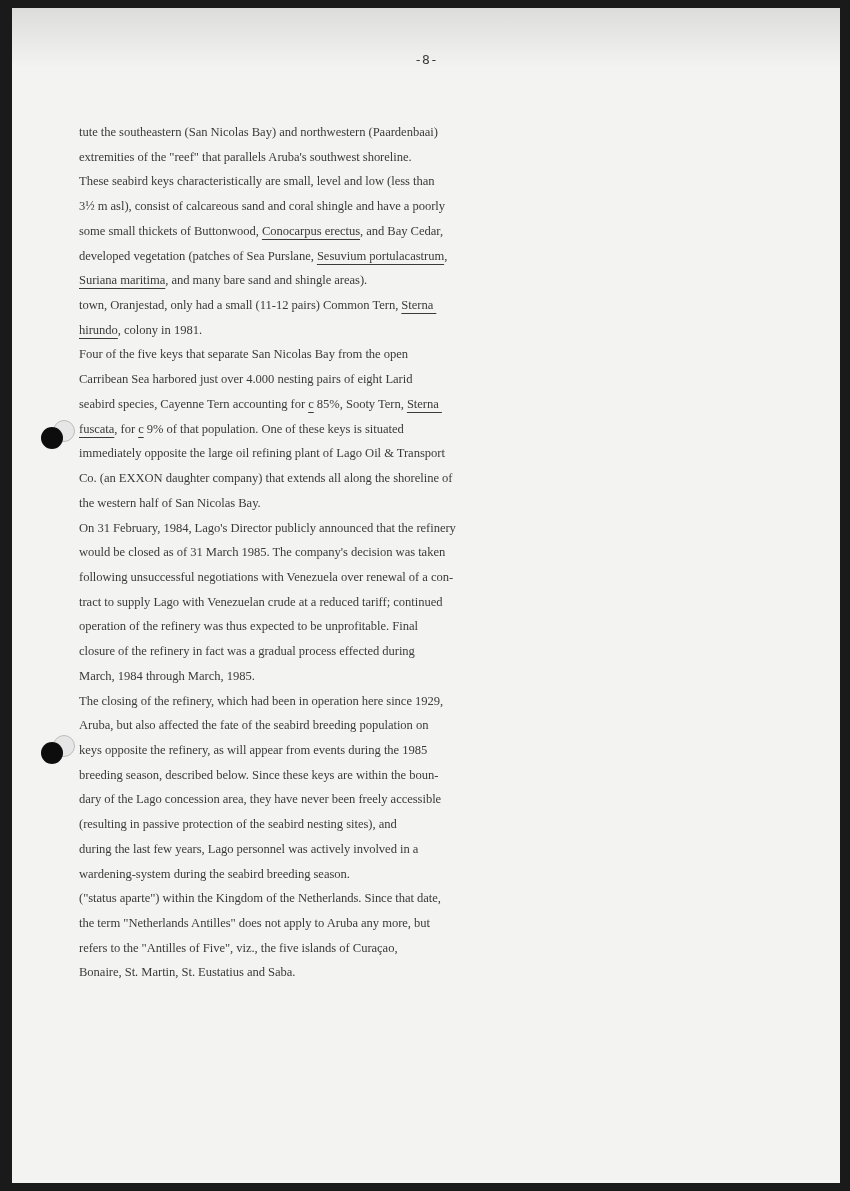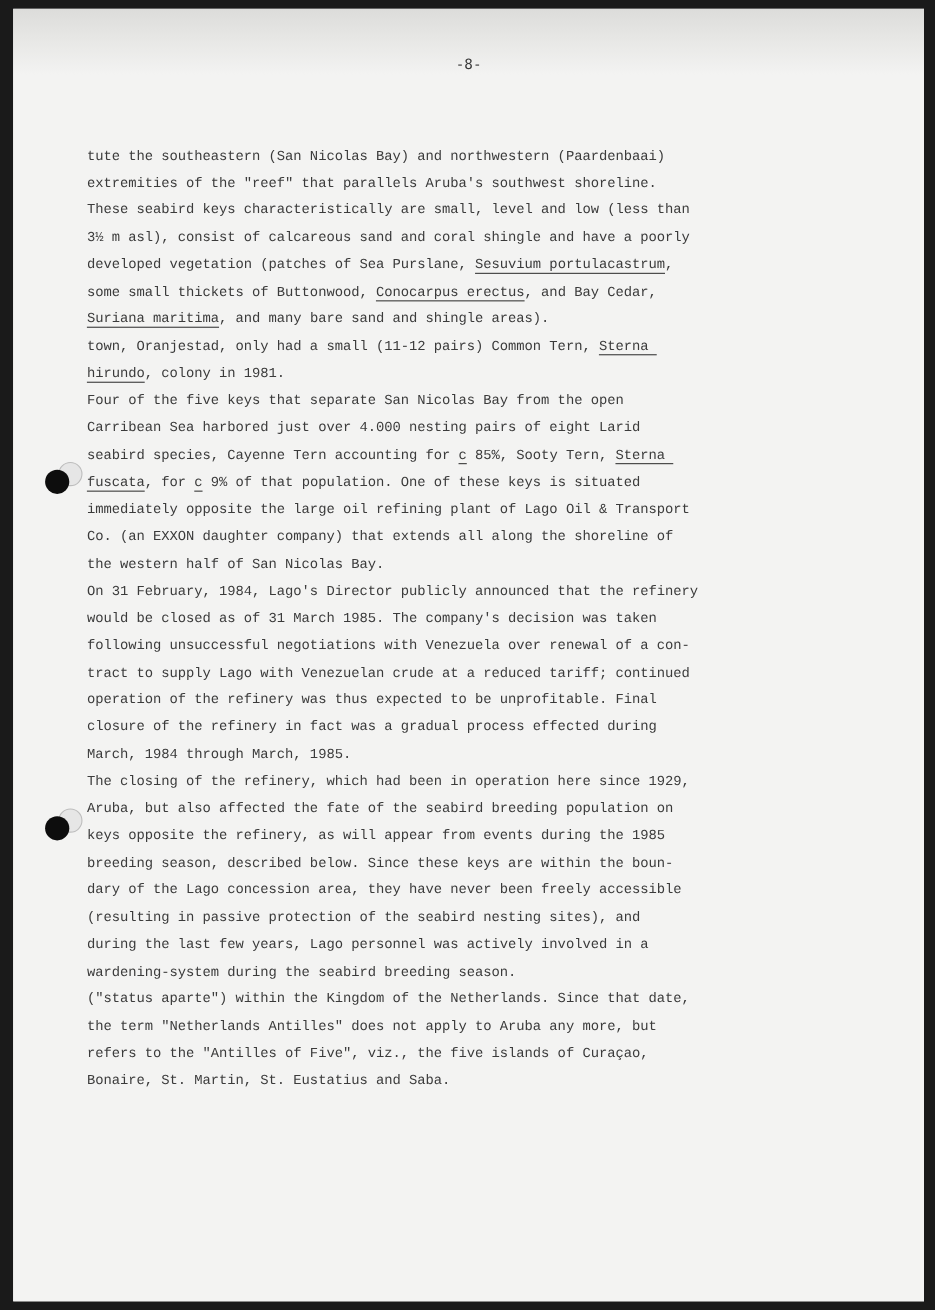--- a/index.html
+++ b/index.html
@@ -10,22 +10,22 @@
     position: absolute; left: 12px; top: 8px; width: 828px; height: 1175px;
     background: #f3f3f2;
     background-image: linear-gradient(to bottom, #dcdcda 0px, #e8e8e6 30px, #f3f3f2 60px);
   }
   .page-number {
     position: absolute; left: 0; width: 828px; top: 44px; text-align: center;
     font-family: "DejaVu Sans Mono", "Liberation Mono", monospace; font-size: 13px; color: #3a3a3a;
   }
   .body-text {
     position: absolute; left: 67px; top: 112px; width: 620px;
-    font-family: Liberation Mono, monospace;
-    font-size: 12.6px; line-height: 24.72px; color: #3b3b3b; letter-spacing: -0.05px; margin-top: 10px;
+    font-family: Liberation Serif, serif;
+    font-size: 12.6px; line-height: 24.72px; color: #3b3b3b; letter-spacing: -0.05px;
   }
   .line { white-space: pre; display: block; height: 24.72px; }
   .u { text-decoration: underline; text-underline-offset: 4px; text-decoration-thickness: 1px; }
   .hole {
     position: absolute; width: 22px; height: 22px; border-radius: 50%; background: #0d0d0d;
   }
   .hole-shadow {
     position: absolute; width: 20px; height: 20px; border-radius: 50%;
     background: #e6e6e6; border: 1px solid #bdbdbd;
   }
@@ -38,22 +38,22 @@
   <div class="hole" style="left:29px; top:419px;"></div>
   <div class="hole-shadow" style="left:41px; top:727px;"></div>
   <div class="hole" style="left:29px; top:734px;"></div>
 
   <div class="page-number">-8-</div>
   <div class="body-text" id="body-text">
       <span class="line"><span>tute the southeastern (San Nicolas Bay) and northwestern (Paardenbaai)</span></span>
       <span class="line"><span>extremities of the "reef" that parallels Aruba's southwest shoreline.</span></span>
       <span class="line"><span>These seabird keys characteristically are small, level and low (less than</span></span>
       <span class="line"><span>3½ m asl), consist of calcareous sand and coral shingle and have a poorly</span></span>
+      <span class="line"><span>some small thickets of Buttonwood, </span><span class="u">Conocarpus erectus</span><span>, and Bay Cedar,</span></span>
       <span class="line"><span>developed vegetation (patches of Sea Purslane, </span><span class="u">Sesuvium portulacastrum</span><span>,</span></span>
-      <span class="line"><span>some small thickets of Buttonwood, </span><span class="u">Conocarpus erectus</span><span>, and Bay Cedar,</span></span>
       <span class="line"><span class="u">Suriana maritima</span><span>, and many bare sand and shingle areas).</span></span>
       <span class="line"><span>town, Oranjestad, only had a small (11-12 pairs) Common Tern, </span><span class="u">Sterna </span></span>
       <span class="line"><span class="u">hirundo</span><span>, colony in 1981.</span></span>
       <span class="line"><span>Four of the five keys that separate San Nicolas Bay from the open</span></span>
       <span class="line"><span>Carribean Sea harbored just over 4.000 nesting pairs of eight Larid</span></span>
       <span class="line"><span>seabird species, Cayenne Tern accounting for </span><span class="u">c</span><span> 85%, Sooty Tern, </span><span class="u">Sterna </span></span>
       <span class="line"><span class="u">fuscata</span><span>, for </span><span class="u">c</span><span> 9% of that population. One of these keys is situated</span></span>
       <span class="line"><span>immediately opposite the large oil refining plant of Lago Oil &amp; Transport</span></span>
       <span class="line"><span>Co. (an EXXON daughter company) that extends all along the shoreline of</span></span>
       <span class="line"><span>the western half of San Nicolas Bay.</span></span>

